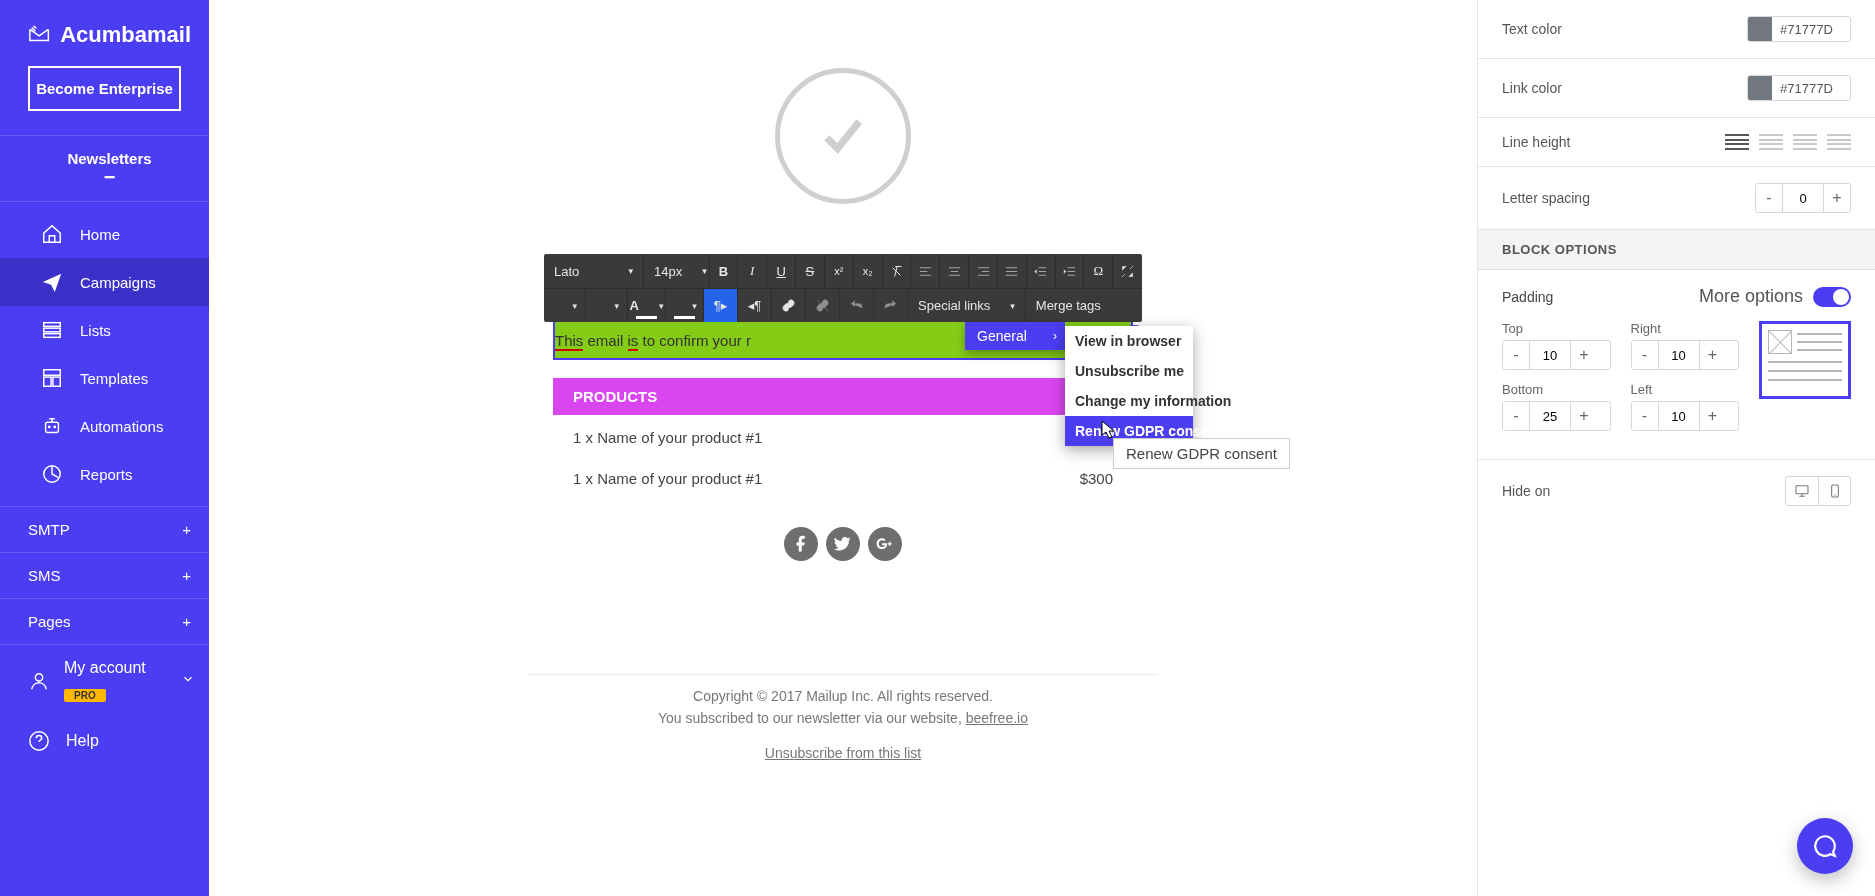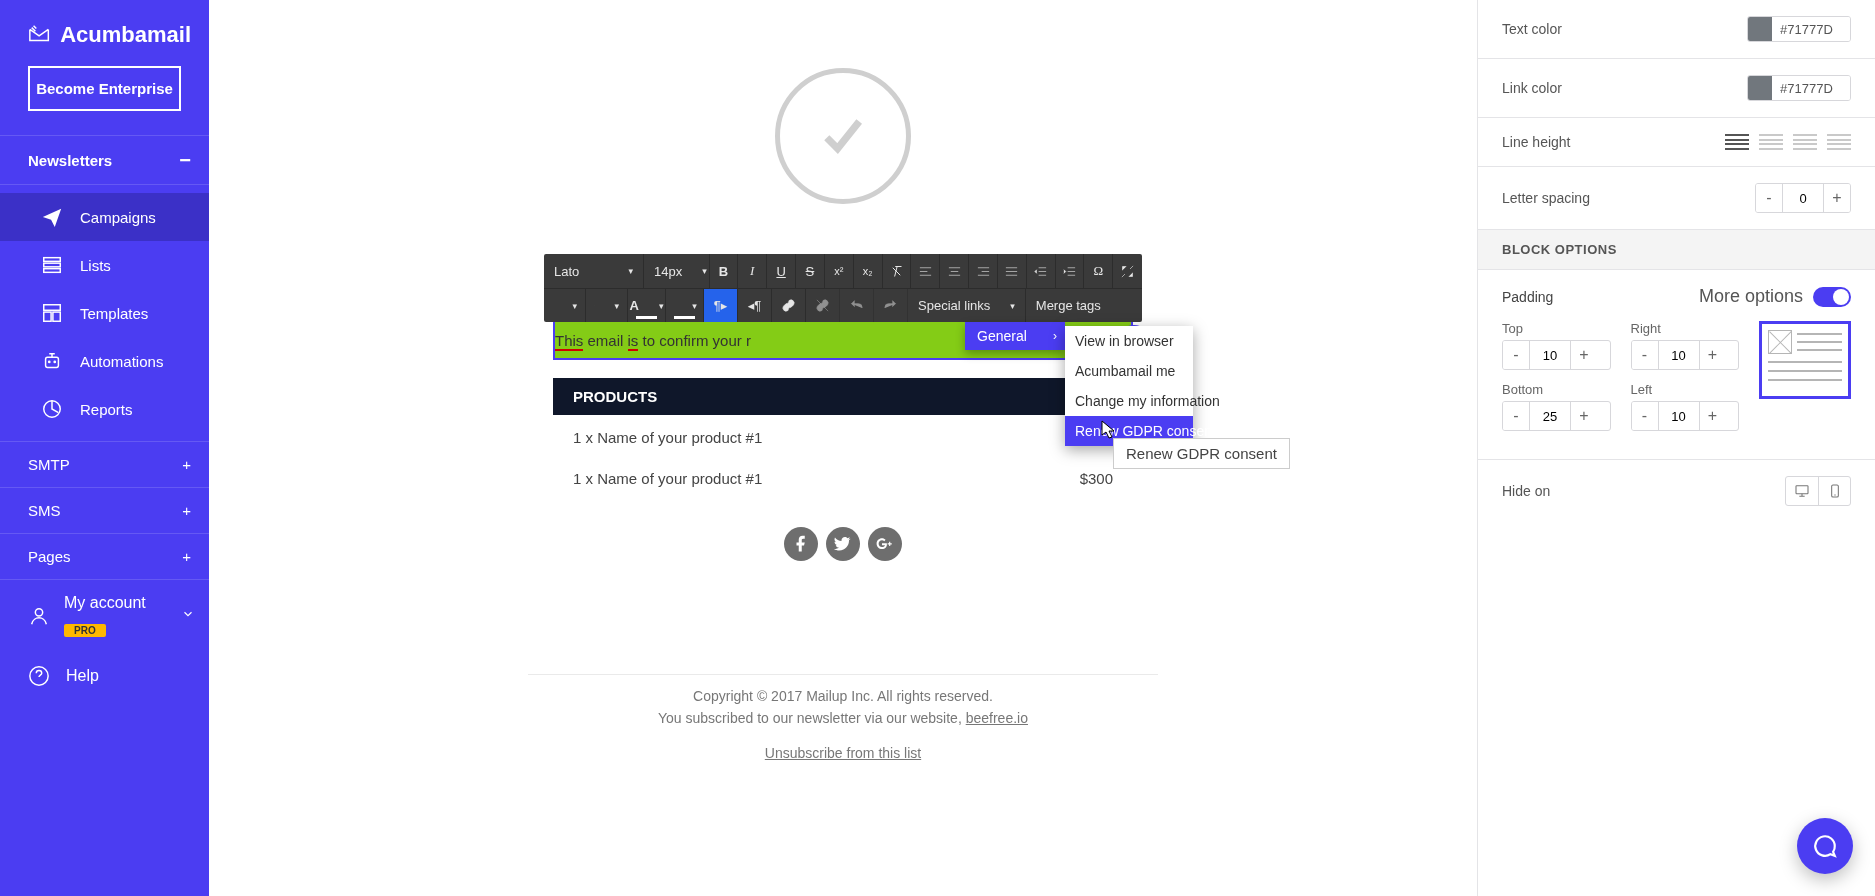--- a/index.html
+++ b/index.html
@@ -15,21 +15,21 @@
   *{box-sizing:border-box;font-family:Arial,Helvetica,sans-serif;}
   html,body{margin:0;height:100%;background:#fff;}
   body{display:flex;min-height:100vh;width:1875px;height:896px;overflow:hidden;position:relative;}
 
   
   .sidebar{width:var(--sidebar-w);background:var(--purple);color:#fff;display:flex;flex-direction:column;flex:0 0 auto;}
   .brand{display:flex;align-items:center;gap:10px;padding:22px 18px 18px 28px;font-size:22px;font-weight:600;}
   .brand svg{width:24px;height:24px;}
   .enterprise-wrap{padding:0 28px 24px;}
   .enterprise-btn{border:2px solid #fff;color:#fff;background:transparent;width:100%;padding:12px 0;font-size:15px;font-weight:600;cursor:pointer;}
-  .section-hdr{display:flex;align-items:center;justify-content:space-between;padding:14px 18px 14px 28px;font-size:15px;font-weight:600;border-top:1px solid rgba(255,255,255,.15);border-bottom:1px solid rgba(255,255,255,.15);}
+  .section-hdr{display:flex;align-items:center;justify-content:space-between;padding:14px 18px 14px 28px;font-size:15px;font-weight:600;border-top:1px solid rgba(255,255,255,.15);border-bottom:1px solid rgba(255,255,255,.15);flex-direction:column;}
   .section-hdr .icn{font-size:20px;line-height:1;}
   .nav{list-style:none;margin:0;padding:8px 0;}
   .nav li{display:flex;align-items:center;gap:16px;padding:12px 18px 12px 40px;font-size:15px;cursor:pointer;}
   .nav li.active{background:#3b30c7;}
   .nav li .icon-box{width:24px;height:24px;display:flex;align-items:center;justify-content:center;}
   .nav li svg{width:22px;height:22px;stroke:#fff;fill:none;stroke-width:1.6;}
   .mini-section{display:flex;align-items:center;justify-content:space-between;padding:14px 18px 14px 28px;border-top:1px solid rgba(255,255,255,.15);font-size:15px;cursor:pointer;}
   .mini-section:last-of-type{border-bottom:1px solid rgba(255,255,255,.15);}
   .account{display:flex;align-items:center;gap:14px;padding:14px 14px 14px 28px;border-top:1px solid rgba(255,255,255,.15);cursor:pointer;}
   .account .avatar{width:22px;height:22px;}
@@ -62,30 +62,30 @@
   
   .text-block{position:absolute;top:320px;left:50%;transform:translateX(-50%);width:580px;height:40px;border:2px solid var(--purple);background:#84cc16;display:flex;align-items:center;justify-content:flex-start;z-index:3;}
   .text-block span{color:#333;font-size:15px;}
   .red-under{border-bottom:2px solid #d00000;}
   .move-handle{position:absolute;right:-18px;top:50%;transform:translateY(-50%);width:30px;height:30px;border-radius:50%;background:var(--purple);display:flex;align-items:center;justify-content:center;cursor:move;}
   .move-handle svg{width:16px;height:16px;stroke:#fff;fill:none;stroke-width:2;}
 
   
   .dd-general{position:absolute;top:322px;left:756px;width:100px;height:28px;background:var(--purple);color:#fff;display:flex;align-items:center;justify-content:space-between;padding:0 8px 0 12px;font-size:14px;z-index:10;box-shadow:0 4px 10px rgba(0,0,0,.3);}
   .dd-general .chev{font-size:12px;}
-  .dd-sub{position:absolute;top:326px;left:856px;width:128px;background:#fff;color:#333;font-size:14px;box-shadow:0 4px 14px rgba(0,0,0,.35);z-index:11;}
+  .dd-sub{position:absolute;top:326px;left:856px;width:128px;background:#fff;color:#333;font-size:14px;box-shadow:0 4px 14px rgba(0,0,0,.35);z-index:11;font-weight:bold;}
   .dd-sub div{padding:7px 10px;cursor:pointer;white-space:nowrap;}
   .dd-sub div.hl{background:var(--purple);color:#fff;}
   .cursor-img{position:absolute;top:420px;left:892px;z-index:20;}
   .cursor-img svg{width:16px;height:20px;}
   .tooltip{position:absolute;top:438px;left:904px;background:#fff;border:1px solid #ccc;padding:6px 12px;font-size:15px;color:#444;z-index:19;white-space:nowrap;}
 
   
   .ptable{position:absolute;top:378px;left:50%;transform:translateX(-50%);width:580px;}
-  .ptable .hdr{background:#0f172a;color:#fff;display:flex;justify-content:space-between;padding:10px 20px;font-size:15px;font-weight:600;}
+  .ptable .hdr{background:#d946ef;color:#fff;display:flex;justify-content:space-between;padding:10px 20px;font-size:15px;font-weight:600;}
   .badge-purple{position:absolute;right:0;top:0;width:10px;height:34px;background:var(--purple);}
   .ptable .row{display:flex;justify-content:space-between;padding:14px 20px 10px;font-size:15px;color:#444;}
   .ptable .total{display:flex;justify-content:space-between;padding:12px 20px;font-size:16px;font-weight:700;color:#333;border-top:1px solid #ddd;margin-top:6px;}
 
   .socials{display:flex;justify-content:center;gap:8px;margin-top:30px;}
   .socials .circ{width:34px;height:34px;border-radius:50%;background:#6e6e6e;display:flex;align-items:center;justify-content:center;}
   .socials svg{width:18px;height:18px;fill:#fff;}
 
   .footer{position:absolute;top:674px;left:50%;transform:translateX(-50%);width:630px;text-align:center;font-size:14px;color:#777;line-height:1.6;border-top:1px solid #eaeaea;padding-top:10px;}
   .footer a{color:#777;text-decoration:underline;cursor:pointer;}
@@ -146,20 +146,29 @@
   <div class="enterprise-wrap">
     <button class="enterprise-btn">Become Enterprise</button>
   </div>
 
   <div class="section-hdr">
     <span>Newsletters</span>
     <span class="icn">−</span>
   </div>
 
   <ul class="nav">
+    <li>
+      <span class="icon-box">
+          <svg viewBox="0 0 24 24">
+            <path d="M3 11l9-8 9 8v10H3z"></path>
+            <path d="M9 21v-7h6v7"></path>
+          </svg>
+        </span>
+      <span>Home</span>
+    </li>
     <li class="active">
       <span class="icon-box">
           <svg viewBox="0 0 24 24">
             <path d="M2 12l20-9-7 20-4-8z" fill="#fff" stroke="none"></path>
           </svg>
         </span>
       <span>Campaigns</span>
     </li>
     <li>
       <span class="icon-box">
@@ -397,21 +406,21 @@
         </svg>
     </div>
   </div>
 
   <div class="dd-general">
     <span>General</span>
     <span class="chev">›</span>
   </div>
   <div class="dd-sub">
     <div>View in browser</div>
-    <div>Acumbamail me</div>
+    <div>Unsubscribe me</div>
     <div>Change my information</div>
     <div class="hl">Renew GDPR consent</div>
   </div>
   <div class="cursor-img">
     <svg viewBox="0 0 16 20">
         <path d="M1 1l0 14 4-3 3 6 3-1-3-6 5 0z" fill="#fff" stroke="#000" stroke-width="1"></path>
       </svg>
   </div>
   <div class="tooltip">Renew GDPR consent</div>
 

